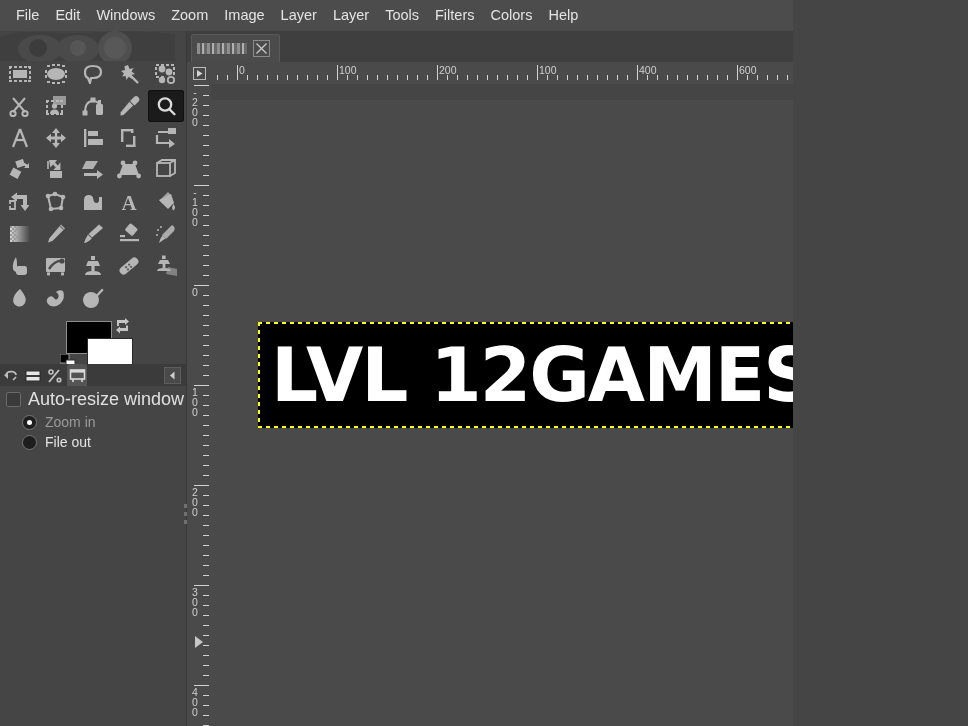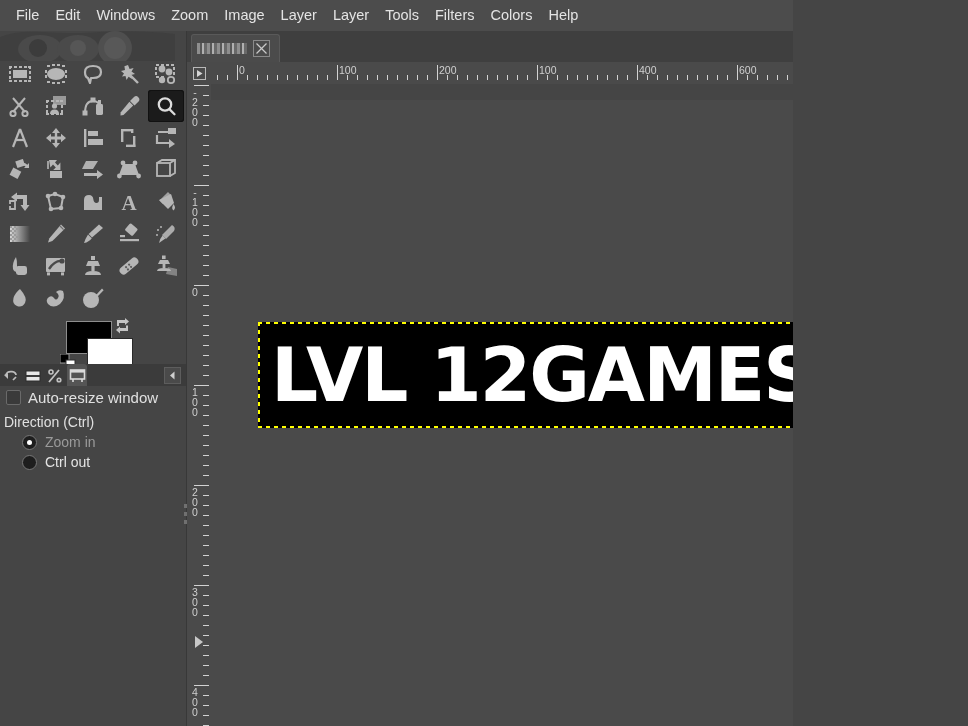--- a/index.html
+++ b/index.html
@@ -132,21 +132,21 @@
   #tool-title {
     font-size: 15px;
     font-weight: bold;
     color: #dedede;
     padding: 3px 0 2px 4px;
     background: #4c4c4c;
   }
   .opt-row {
     display: flex; align-items: center;
     padding: 3px 0 2px 6px;
-    font-size: 15px;
+    font-size: 18px;
     color: #e0e0e0;
   }
   .chkbox {
     width: 13px; height: 13px;
     background: #3a3a3a;
     border: 1px solid #6a6a6a;
     border-radius: 2px;
     margin-right: 7px;
     flex: none;
   }
@@ -854,31 +854,30 @@
       </div>
     </div>
 
     <div id="dock-body">
 
       <div class="opt-row">
         <span class="chkbox"></span>
         <span>Auto-resize window</span>
       </div>
 
-      <div class="opt-label-section">Direction  (Ctrl)</div>
 
       <div class="radio-row">
         <span class="radio">
             <span class="dot"></span>
           </span>
         <span class="radio-label dim">Zoom in</span>
       </div>
       <div class="radio-row">
         <span class="radio"></span>
-        <span class="radio-label">Ctrl out</span>
+        <span class="radio-label">File out</span>
       </div>
     </div>
   </div>
 
   <div id="grip">
       <i></i>
       <i></i>
       <i></i>
     </div>
 

